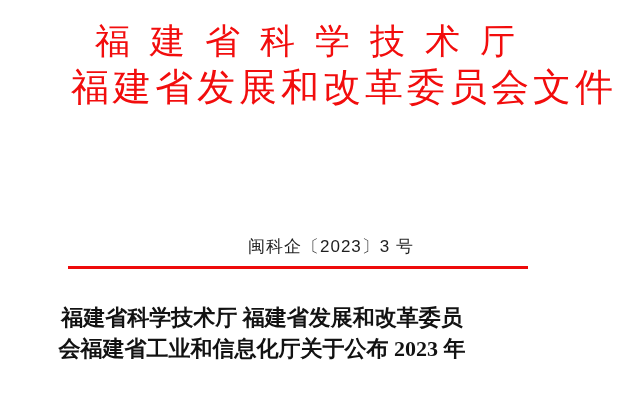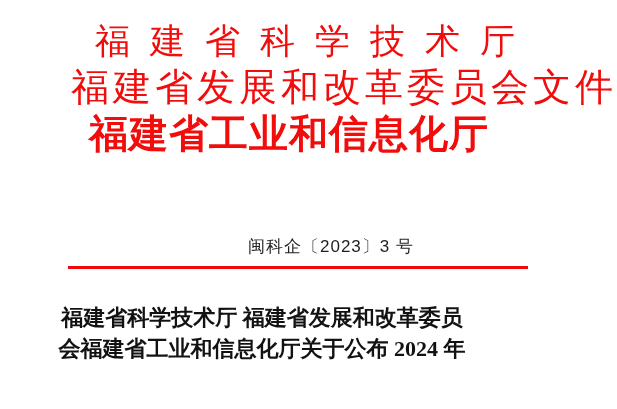--- a/index.html
+++ b/index.html
@@ -86,24 +86,23 @@
 </style>
 </head>
 <body>
 
 <div class="page">
 
   <div class="agency agency-1">福建省科学技术厅</div>
 
   <div class="agency agency-2">福建省发展和改革委员会文件</div>
 
-  <div class="agency agency-3">福建省工业和信息化厅</div>
 
   <div class="doc-number">闽科企〔2023〕3 号</div>
 
   <div class="divider"></div>
 
   <div class="title-block">
     <div class="title-line">福建省科学技术厅 福建省发展和改革委员</div>
-    <div class="title-line">会福建省工业和信息化厅关于公布 2024 年</div>
+    <div class="title-line">会福建省工业和信息化厅关于公布 2023 年</div>
   </div>
 
 </div>
 
 </body></html>

